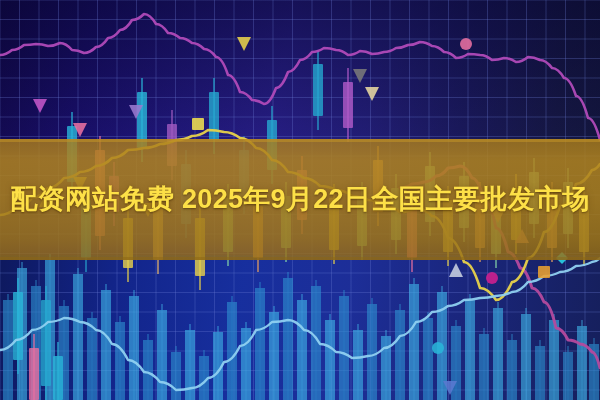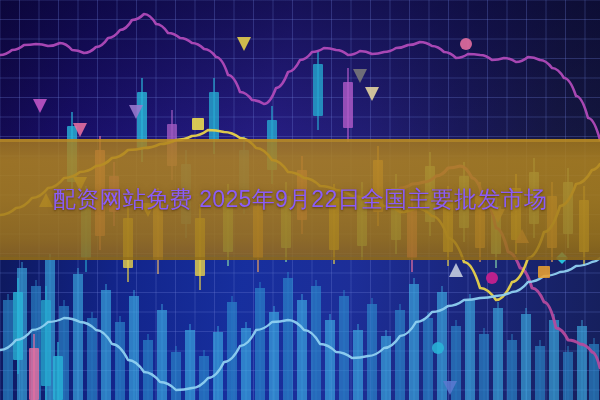--- a/index.html
+++ b/index.html
@@ -95,23 +95,23 @@
     top: 139px;
     height: 121px;
     display: flex;
     flex-direction: column;
     align-items: center;
     justify-content: center;
     gap: 4px;
     z-index: 40;
   }
   .title-line {
-    color: #8b5cf6;
-    font-size: 23px;
-    font-weight: normal;
+    color: #fde047;
+    font-size: 27px;
+    font-weight: bold;
     line-height: 1.32;
     letter-spacing: .3px;
     white-space: nowrap;
     text-shadow:
        0 1px 2px rgba(60,35,0,.55),
        0 0 6px rgba(90,55,0,.35);
   }
 </style>
 </head>
 <body>

